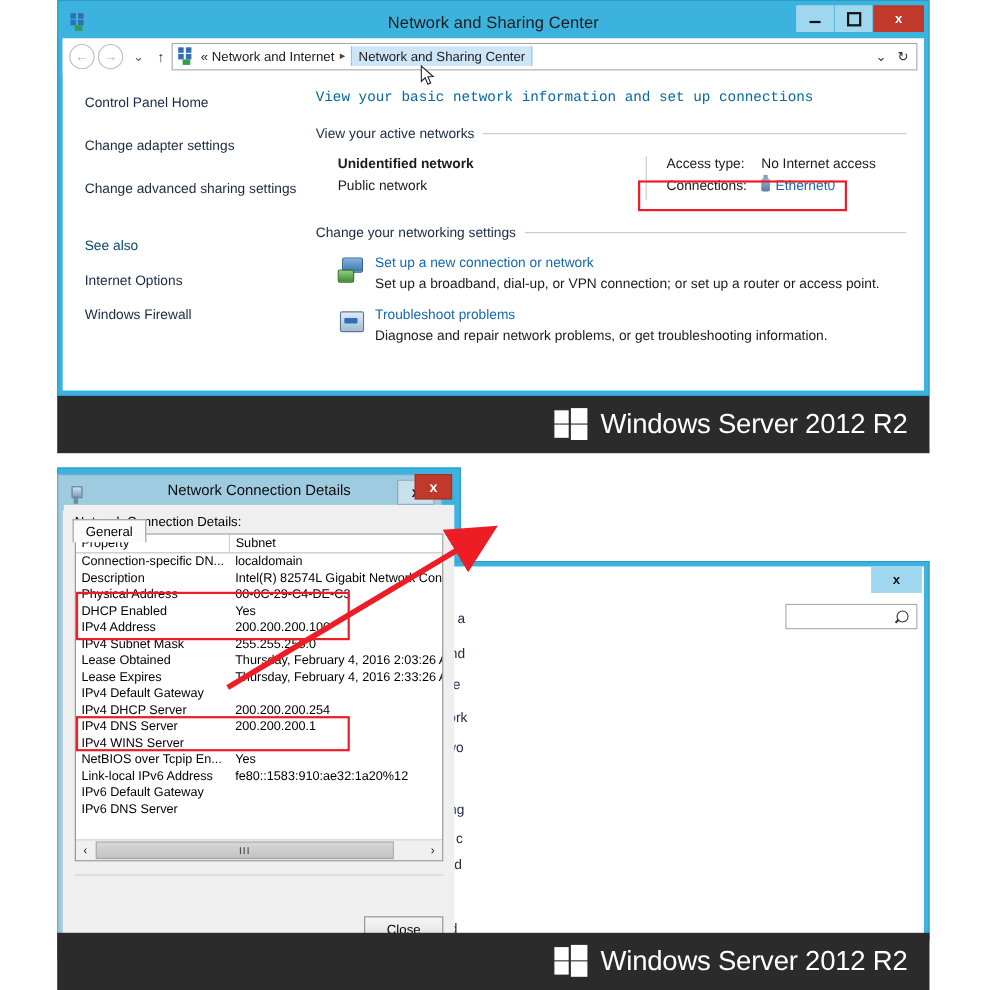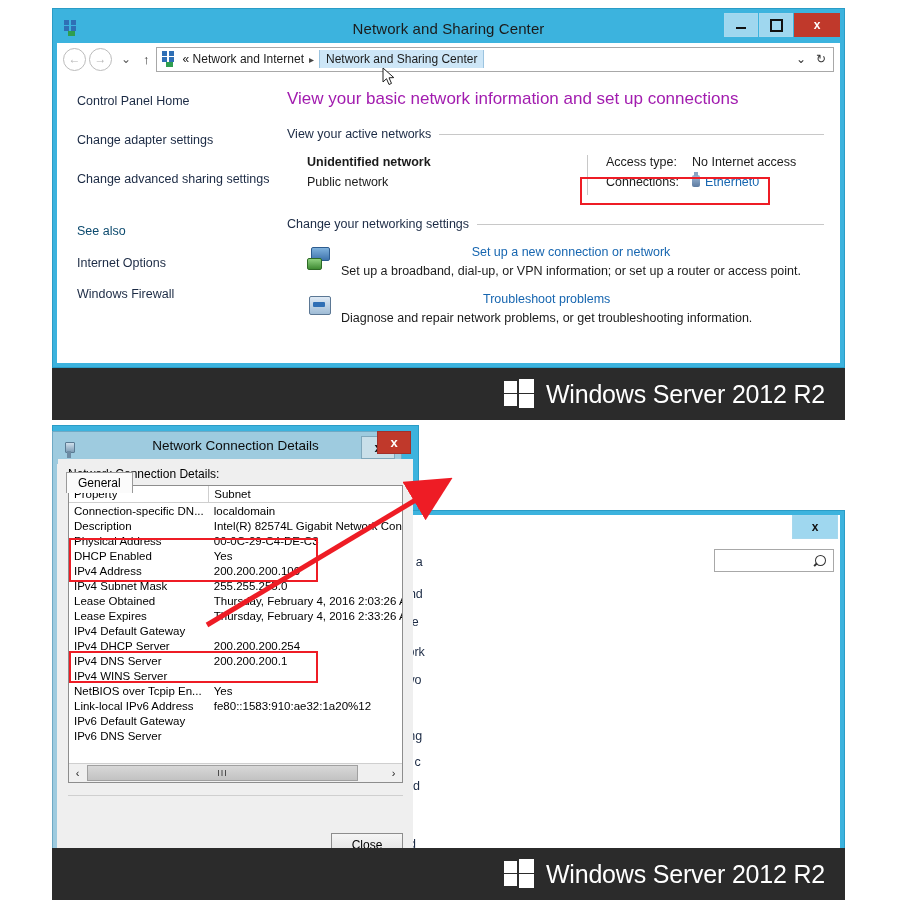--- a/index.html
+++ b/index.html
@@ -11,21 +11,21 @@
     width: 900px;
     height: 900px;
     position: relative;
     font-family: "Liberation Sans", sans-serif;
     overflow: hidden;
   }
 
   
   #panel-one {
     position: absolute;
-    left: 52px; top: 8px;
+    left: 52px; top: 0px;
     width: 793px; height: 395px;
   }
   .win-frame {
     position: absolute;
     left: 0; top: 0;
     width: 100%;
     background: #3cb3de;
     border: 1px solid #2a9cc6;
     box-sizing: border-box;
   }
@@ -199,23 +199,24 @@
     font-size: 12.5px;
   }
   .side-also .sa-title { margin-bottom: 18px; color:#0c4a6e;}
   .side-also .sa-link { margin-bottom: 17px; color:#1b2a44;}
 
   .nsc-main {
     flex: 1;
     padding: 14px 16px 0 5px;
   }
   .main-heading {
-    font-size: 17px;
-    color: #a21caf;
+    font-size: 13px;
+    color: #0369a1;
     margin-bottom: 18px;
+    font-family: Liberation Mono, monospace;
   }
   .sect-head {
     display: flex;
     align-items: center;
     font-size: 12.5px;
     color: #1b2a44;
     margin-bottom: 14px;
   }
   .sect-head .rule {
     flex: 1;
@@ -249,21 +250,21 @@
     display:inline-block;
     width: 8px; height: 12px;
     background: linear-gradient(#9fb9d6,#5d7ba0);
     border-radius: 2px;
     margin-right: 5px;
     vertical-align: -2px;
     position: relative;
   }
   .conn-icon::after{content:"";position:absolute;left:2px;top:-3px;width:4px;height:4px;background:#88a3c2;}
 
-  .task-block { padding-left: 20px; margin-top: 8px; text-align: center; }
+  .task-block { padding-left: 20px; margin-top: 8px; }
   .task-row { display: flex; margin-bottom: 14px; }
   .task-icon { width: 34px; flex: none; padding-top: 2px; }
   .icon-newconn, .icon-trouble {
     width: 26px; height: 24px;
     position: relative; display: block;
   }
   .icon-newconn::before{
     content:""; position:absolute; left:4px; top:0;
     width:17px;height:12px;background:linear-gradient(#7fb2dd,#3f74ad);
     border:1px solid #2d5c8f; border-radius:2px;
@@ -712,21 +713,21 @@
             <span class="rule"></span>
           </div>
 
           <div class="task-block">
             <div class="task-row">
               <span class="task-icon">
                   <span class="icon-newconn"></span>
                 </span>
               <span class="task-text">
                 <div class="task-title">Set up a new connection or network</div>
-                <div class="task-desc">Set up a broadband, dial-up, or VPN information; or set up a router or access point.</div>
+                <div class="task-desc">Set up a broadband, dial-up, or VPN connection; or set up a router or access point.</div>
               </span>
             </div>
             <div class="task-row" style="margin-top:14px">
               <span class="task-icon">
                   <span class="icon-trouble"></span>
                 </span>
               <span class="task-text">
                 <div class="task-title">Troubleshoot problems</div>
                 <div class="task-desc">Diagnose and repair network problems, or get troubleshooting information.</div>
               </span>

